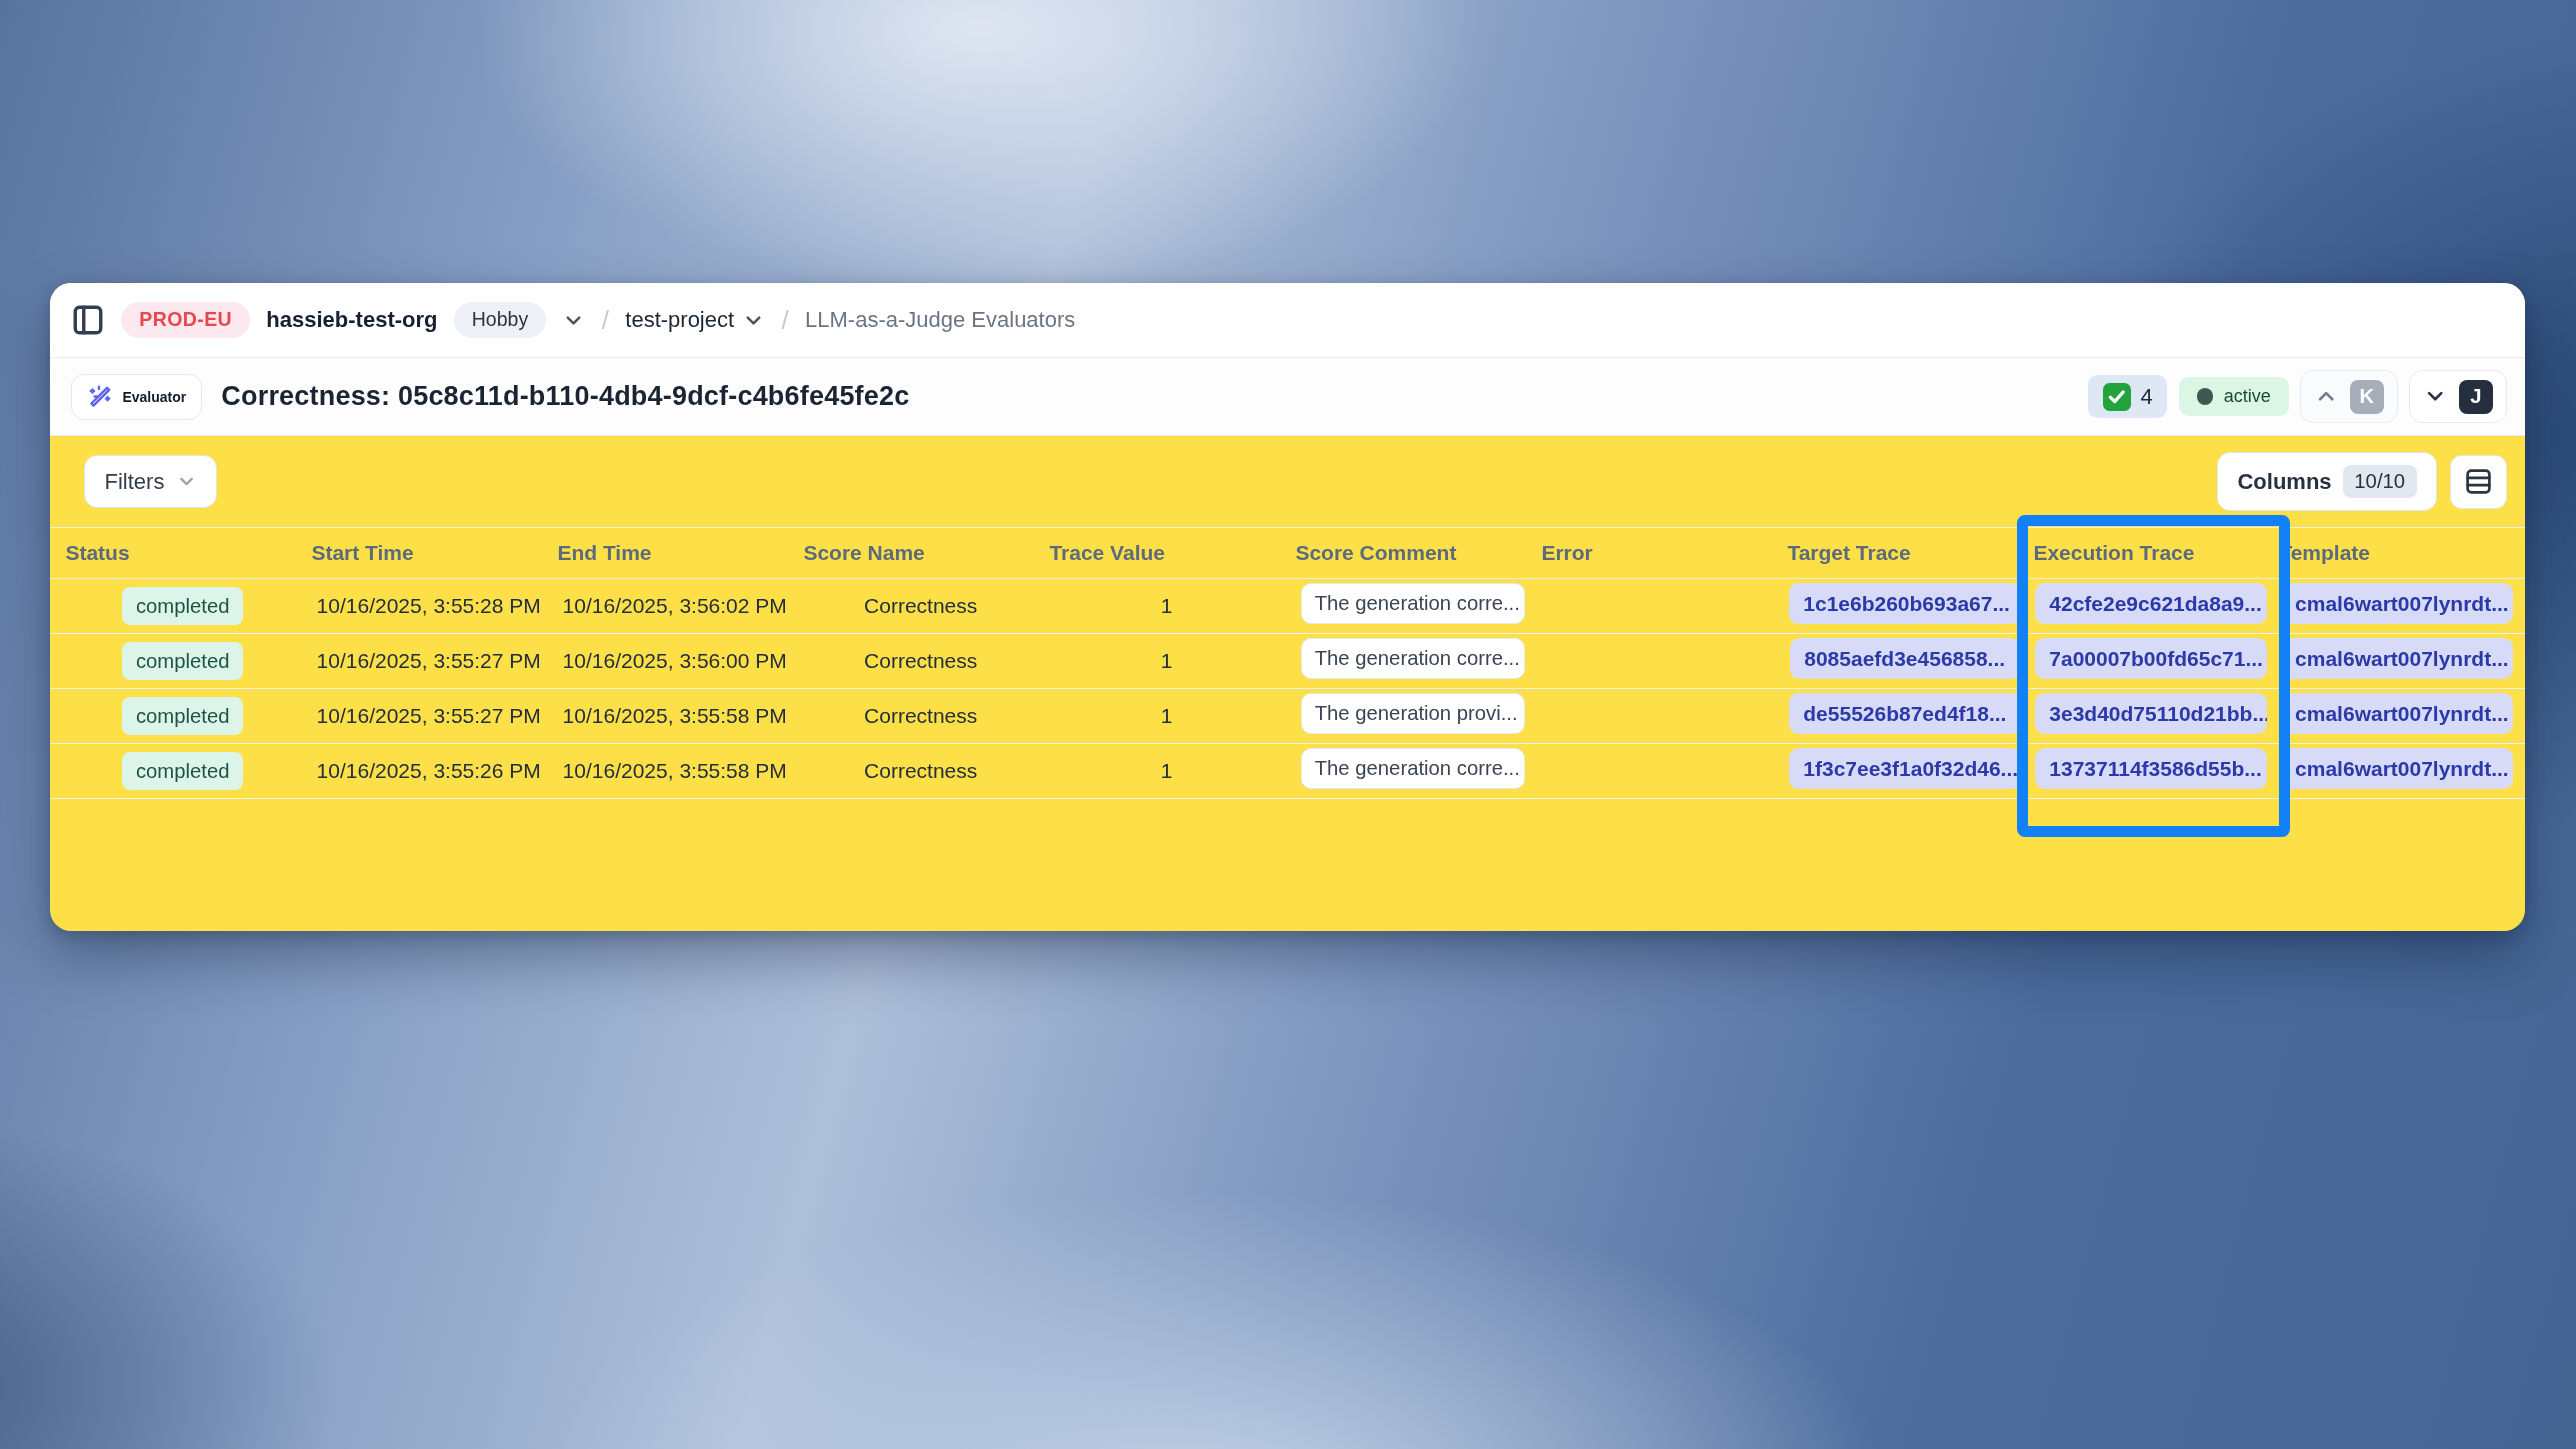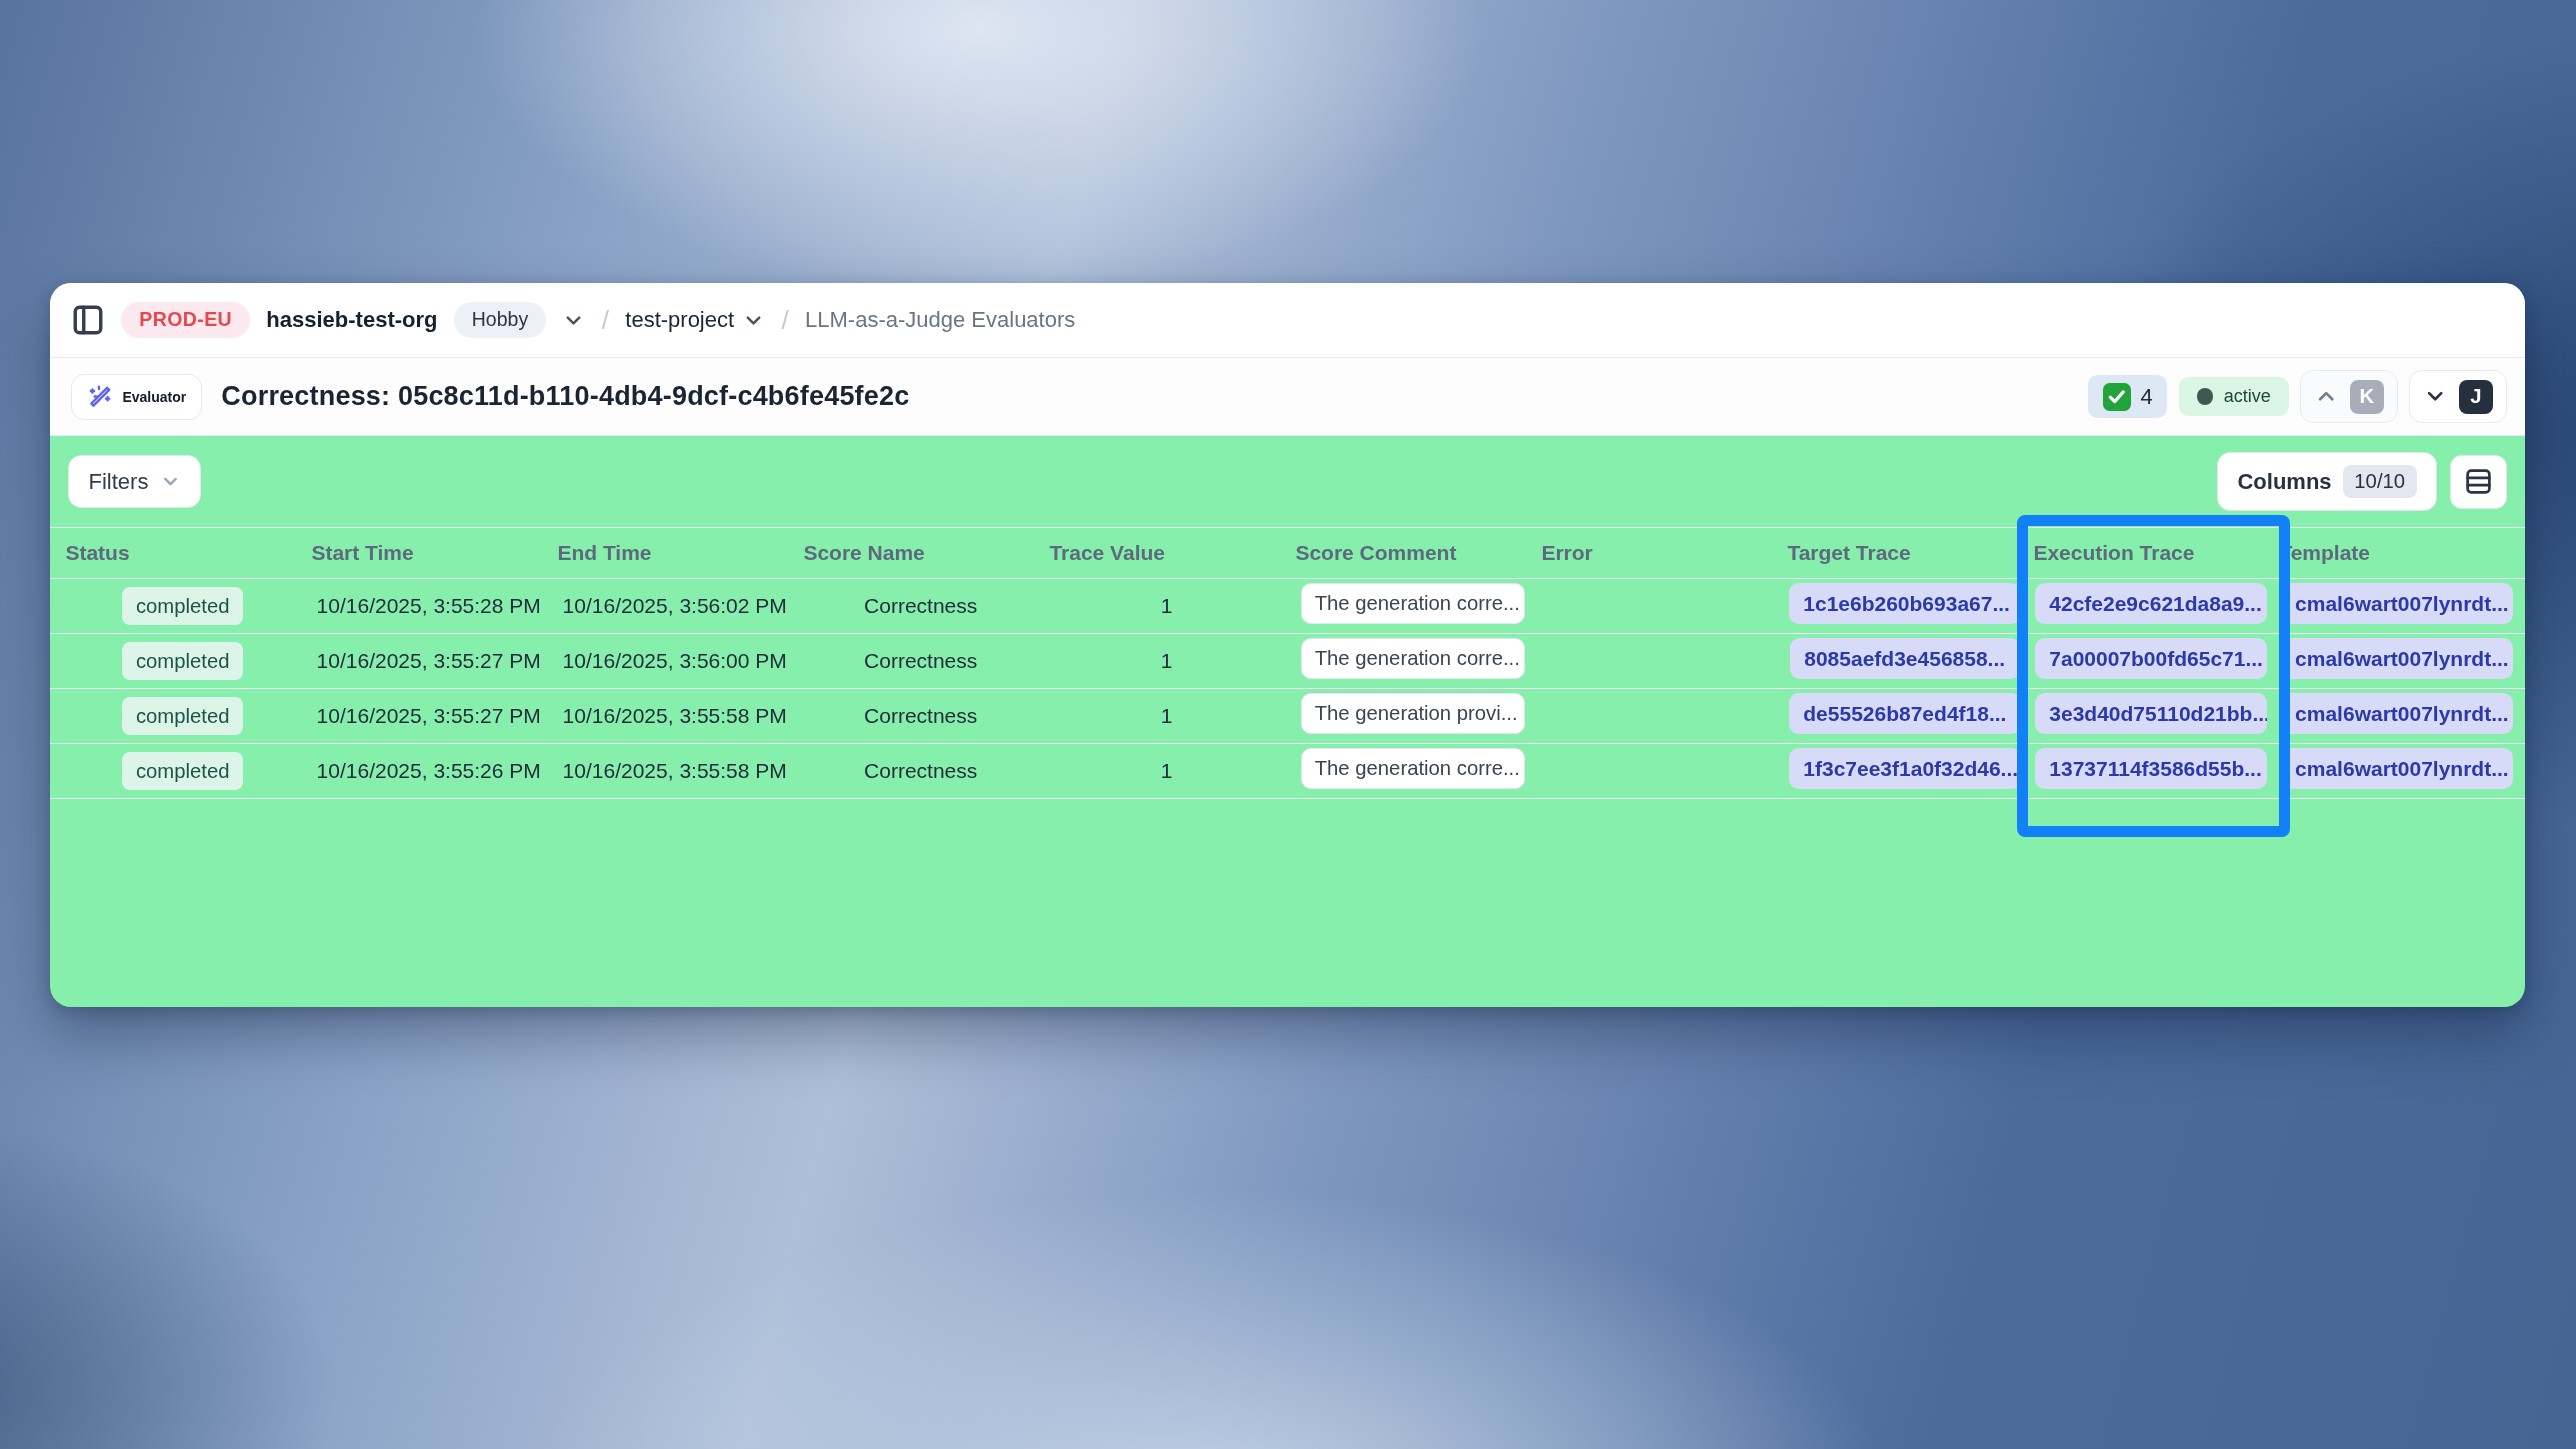--- a/index.html
+++ b/index.html
@@ -7,22 +7,22 @@
     font-family:"Liberation Sans","DejaVu Sans",sans-serif; }
   body {
     background:
       radial-gradient(813px 423px at 38% 2%, rgba(225,232,243,.95), rgba(225,232,243,0) 62%),
       radial-gradient(1138px 528px at 47% 104%, rgba(199,214,233,.95), rgba(199,214,233,0) 60%),
       radial-gradient(894px 618px at 103% 30%, rgba(35,65,110,.85), rgba(35,65,110,0) 65%),
       radial-gradient(731px 455px at -4% 96%, rgba(54,80,118,.75), rgba(54,80,118,0) 60%),
       linear-gradient(105deg, #57749f 0%, #8aa2c6 22%, #aebfd9 38%, #7e97bf 55%, #4b6b9c 78%, #456693 100%);
   }
   .card {
-    position:absolute; left:50px; top:283px; width:2475px; height:724px;
-    background:#86efac; border-radius:21px; overflow:hidden;
+    position:absolute; left:50px; top:283px; width:2475px; height:648px;
+    background:#fde047; border-radius:21px; overflow:hidden;
     box-shadow:0 28px 57px rgba(12,28,58,.38), 0 4.9px 14.6px rgba(12,28,58,.22);
   }
   
   .crumb-bar { height:75px; display:flex; align-items:center; gap:16.3px;
     padding:0 21px; border-bottom:1.6px solid #e8ebf0; background:#fff; }
   .icon-btn { display:flex; align-items:center; justify-content:center;
     background:none; border:none; cursor:pointer; }
   .pill { border-radius:812px; font-size:19.5px; line-height:1; padding:8.1px 18px; white-space:nowrap; }
   .env-pill { background:#fce8ef; color:#e5484d; font-weight:600; letter-spacing:0.4px; }
   .org-name { font-size:22px; font-weight:600; color:#16202e; }
@@ -48,21 +48,21 @@
     border-radius:9.8px; background:#dcf6e6; font-size:18px; color:#1b4a33; }
   .dot { width:16.3px; height:16.3px; border-radius:50%; background:#3c5a51; }
   .nav-btn { display:inline-flex; align-items:center; gap:11.4px; padding:8.1px 13px;
     border-radius:13px; border:1.6px solid #e7eaf0; background:#fff; cursor:pointer; }
   .nav-btn.prev { background:#fafbfc; }
   .keycap { width:34px; height:34px; border-radius:8.1px; color:#fff; font-size:20.3px;
     font-weight:600; display:inline-flex; align-items:center; justify-content:center; }
   .keycap.k { background:#a8aeb9; }
   .keycap.j { background:#262f3d; }
   
-  .toolbar { height:91px; display:flex; align-items:center; padding:0 18px 0 18px; }
+  .toolbar { height:91px; display:flex; align-items:center; padding:0 18px 0 34px; }
   .btn { display:inline-flex; align-items:center; gap:11.4px; padding:12.2px 19.5px;
     border:1.6px solid #e1e5ec; border-radius:13px; background:#fff; cursor:pointer;
     font-family:inherit; font-size:22px; font-weight:500; color:#333c4a; }
   .toolbar-right { margin-left:auto; display:flex; align-items:center; gap:13px; }
   .count-chip { padding:4.9px 11.4px; border-radius:8.1px; background:#e3e8f0;
     font-size:20.3px; color:#28313f; font-weight:500; }
   .square-btn { width:57px; height:54px; border:1.6px solid #e1e5ec; border-radius:11.4px;
     background:#fff; display:inline-flex; align-items:center; justify-content:center; cursor:pointer; }
   
   .table { position:relative; }

